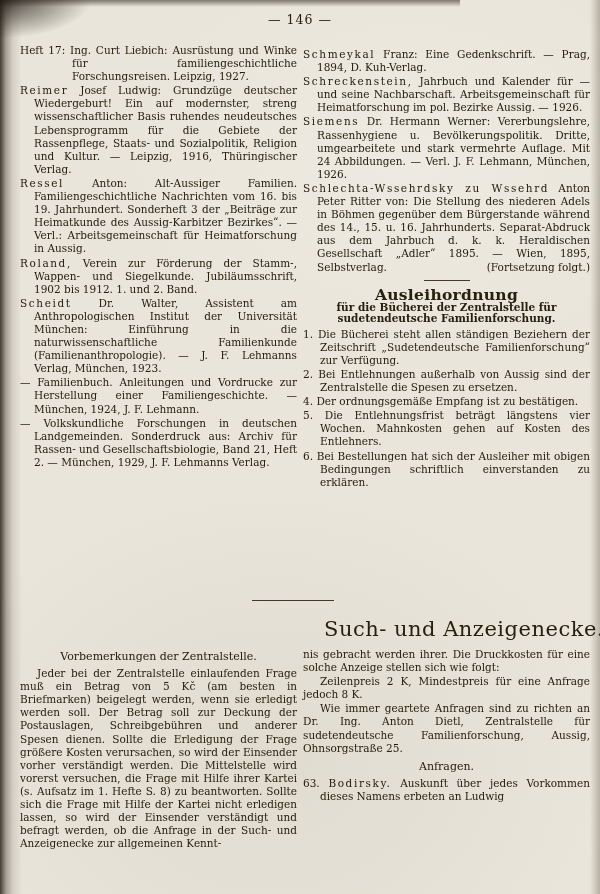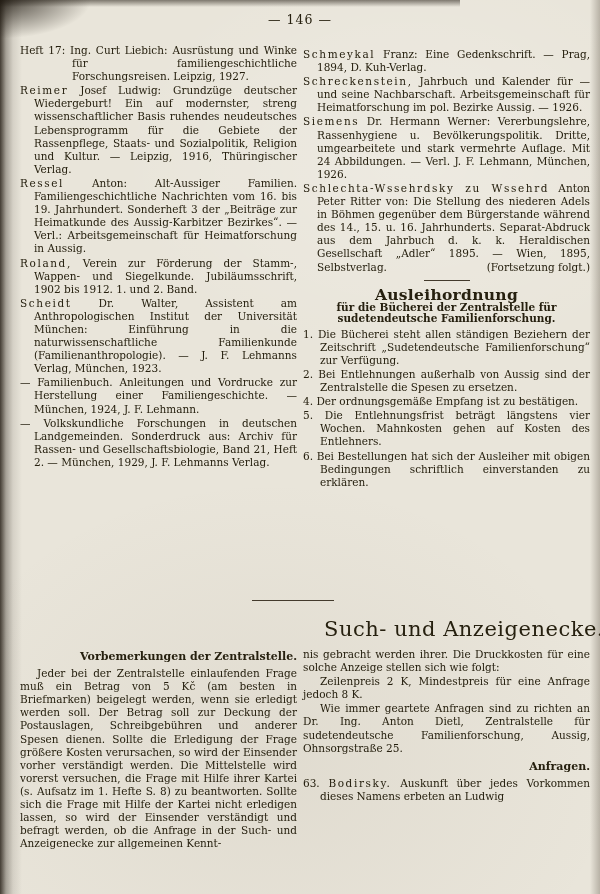--- a/index.html
+++ b/index.html
@@ -61,21 +61,21 @@
   #rule-mid { position: absolute; top: 600px; left: 252px; width: 82px; }
 
   .h-ausleih { font-weight: bold; font-size: 15.5px; text-align: center; margin: 2px 0 1px 0 !important; letter-spacing: 0.3px; }
   .h-ausleih-sub { font-weight: bold; font-size: 10.5px; line-height: 11px; text-align: center; margin: 0 6px 4px 6px !important; }
 
   .h-main {
     position: absolute; top: 613px; left: 0; width: 100%;
     text-align: right; font-weight: normal; font-size: 21px; letter-spacing: 0.5px;
     margin: 4px;
   }
-  .h-sub { font-weight: bold; font-size: 11px; text-align: right; margin: 0 0 4px 0 !important; }
+  .h-sub { font-weight: normal; font-size: 11px; text-align: center; margin: 0 0 4px 0 !important; }
   .p-indent { text-indent: 17px; }
   .fortsetzung { float: right; }
 </style>
 </head>
 <body>
 
 <div class="page">
   <div class="edge-left"></div>
   <div class="edge-top"></div>
   <div class="corner-tl"></div>

